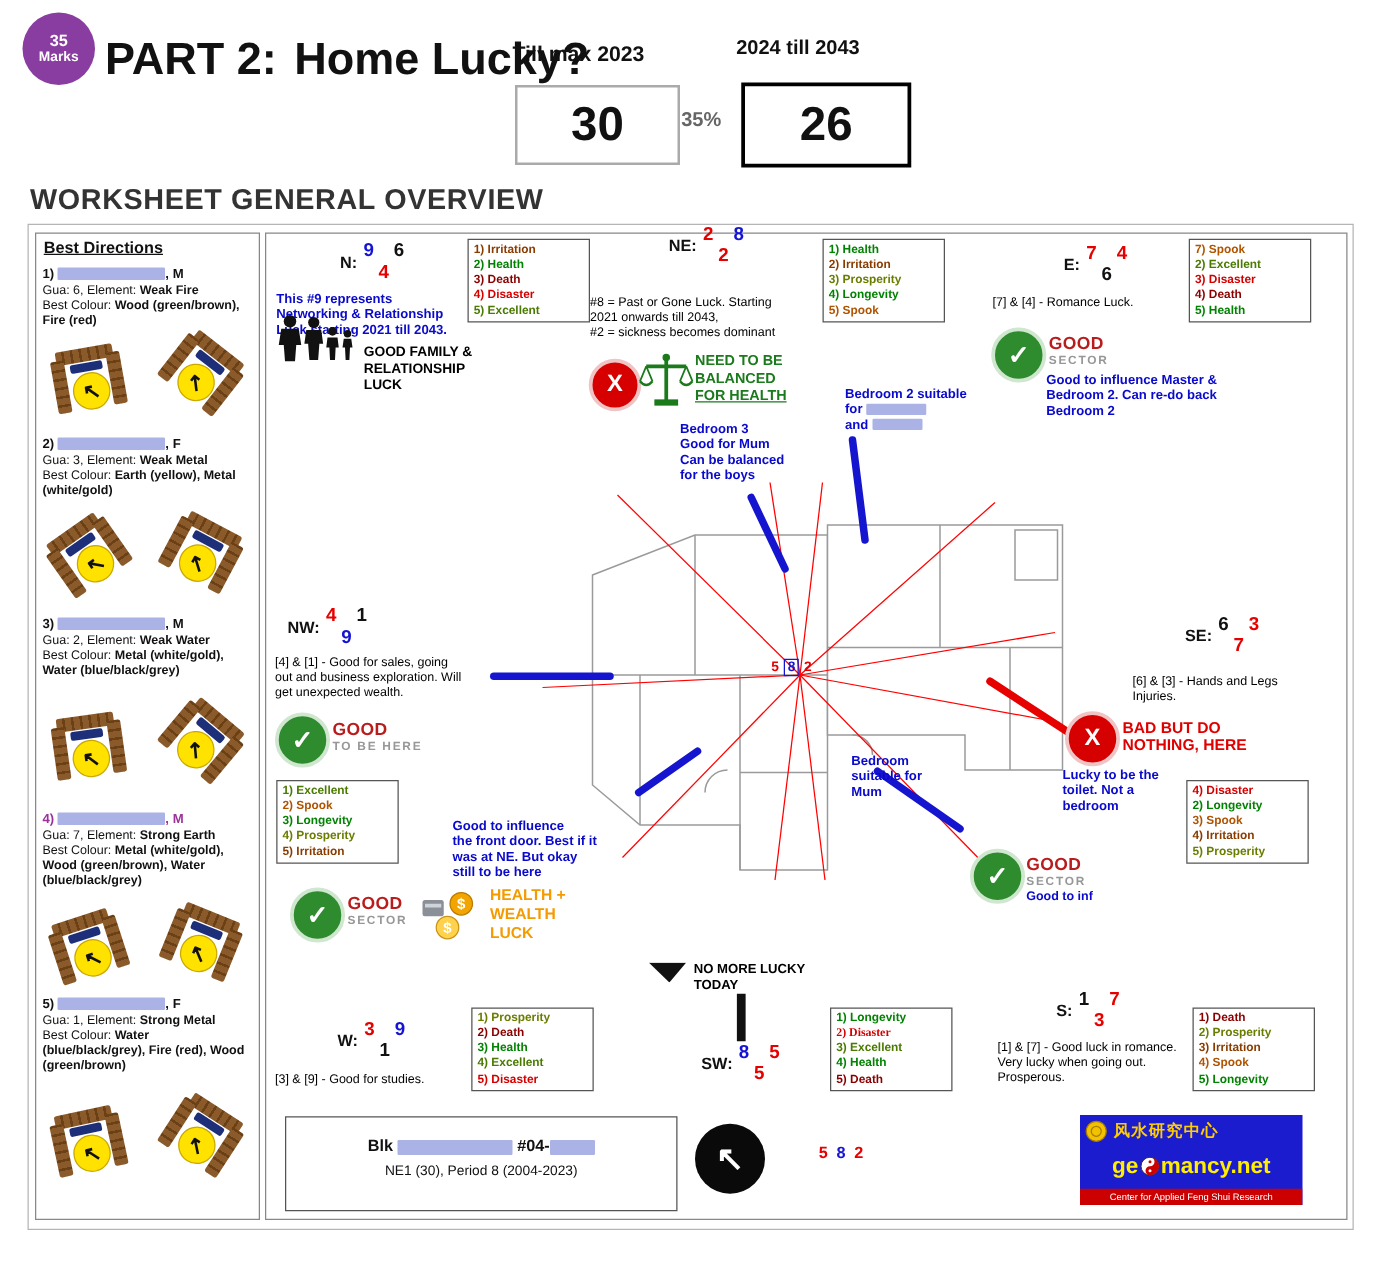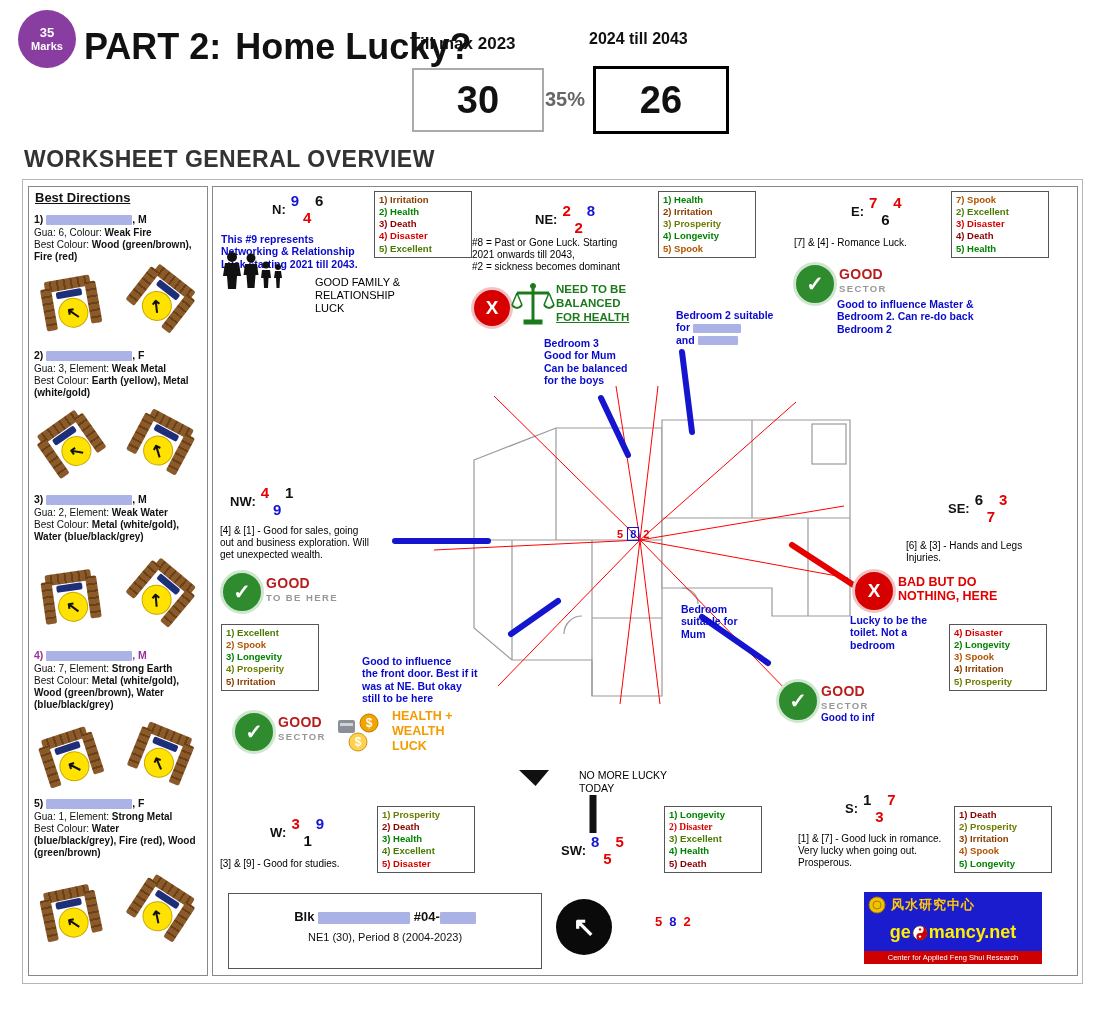--- a/index.html
+++ b/index.html
@@ -11,21 +11,21 @@
   
   .badge{position:absolute;left:18px;top:10px;width:58px;height:58px;border-radius:50%;background:#8a3da0;color:#fff;display:flex;flex-direction:column;align-items:center;justify-content:center;line-height:1.1;}
   .badge-num{font-size:13px;font-weight:bold;}
   .badge-label{font-size:11px;font-weight:bold;}
   .main-title{position:absolute;left:84px;top:26px;font-size:36px;font-weight:bold;}
   .main-title .t2{margin-left:14px;}
   .col-label{position:absolute;font-weight:bold;font-size:16px;}
   .vbox{position:absolute;display:flex;align-items:center;justify-content:center;font-size:38px;font-weight:bold;background:#fff;}
   .vbox1{left:412px;top:68px;width:128px;height:60px;border:2px solid #aaa;}
   .vbox2{left:593px;top:66px;width:130px;height:62px;border:3px solid #000;}
-  .percent{position:absolute;left:545px;top:88px;font-size:20px;font-weight:bold;color:#666;}
+  .percent{position:absolute;left:545px;top:88px;font-size:16px;font-weight:bold;color:#666;}
   .section-title{position:absolute;left:24px;top:146px;font-size:23px;font-weight:bold;color:#333;letter-spacing:.5px;}
 
   
   .outer-frame{position:absolute;left:22px;top:179px;width:1059px;height:803px;border:1px solid #b5b5b5;}
   .sidebar-panel{position:absolute;left:28px;top:186px;width:178px;height:788px;border:1px solid #888;background:#fff;}
   .main-panel{position:absolute;left:212px;top:186px;width:864px;height:788px;border:1px solid #888;background:#fff;}
 
   
   .sb-title{position:absolute;left:6px;top:3px;font-size:13px;font-weight:bold;text-decoration:underline;}
   .person{position:absolute;left:5px;width:170px;font-size:10px;line-height:1.2;}
@@ -53,21 +53,21 @@
   
   .note{position:absolute;font-size:10px;line-height:1.18;color:#000;z-index:3;}
   .blue-note{position:absolute;color:#0a0acc;font-weight:bold;font-size:10.5px;line-height:1.18;z-index:3;}
   .good-circle{position:absolute;width:38px;height:38px;border-radius:50%;background:#2e8b2e;border:3px solid #cfe6cf;color:#fff;font-size:21px;font-weight:bold;display:flex;align-items:center;justify-content:center;z-index:3;}
   .bad-circle{position:absolute;width:36px;height:36px;border-radius:50%;background:#d60000;border:3px solid #f0c4c4;color:#fff;font-size:19px;font-weight:bold;display:flex;align-items:center;justify-content:center;z-index:3;}
   .good-word{position:absolute;color:#b91c1c;font-weight:bold;font-size:14px;letter-spacing:.3px;z-index:3;}
   .sector-word{position:absolute;color:#979797;font-weight:bold;font-size:9.5px;letter-spacing:1.4px;z-index:3;}
   .green-note{position:absolute;color:#1b7a1b;font-weight:bold;font-size:11.5px;line-height:1.2;z-index:3;}
   .red-note{position:absolute;color:#e00000;font-weight:bold;font-size:12.5px;line-height:1.15;z-index:3;}
   .orange-note{position:absolute;color:#f49b00;font-weight:bold;font-size:12.5px;line-height:1.2;z-index:3;}
-  .black-note{position:absolute;color:#000;font-weight:normal;font-size:11px;line-height:1.2;z-index:3;margin-left:24px;}
+  .black-note{position:absolute;color:#000;font-weight:bold;font-size:11px;line-height:1.2;z-index:3;}
   .tri{position:absolute;width:30px;height:16px;background:#111;clip-path:polygon(0 0,100% 0,55% 100%);z-index:3;}
   .underl{text-decoration:underline;}
 
   
   .center-stars{position:absolute;left:617px;top:527px;font-size:11px;font-weight:bold;z-index:4;display:flex;gap:4px;align-items:center;}
   .c8box{border:1px solid #1414d2;padding:0 2px;}
   .addr-box{position:absolute;left:228px;top:893px;width:312px;height:74px;border:1px solid #555;background:#fff;text-align:center;z-index:3;}
   .addr-l1{margin-top:15px;font-size:13px;font-weight:bold;}
   .addr-l2{margin-top:7px;font-size:11px;}
   .foot-circle{position:absolute;left:556px;top:899px;width:56px;height:56px;border-radius:50%;background:#0a0a0a;color:#fff;display:flex;align-items:center;justify-content:center;font-size:27px;font-weight:bold;z-index:3;}
@@ -102,21 +102,21 @@
     </div>
   <div class="section-title">WORKSHEET GENERAL OVERVIEW</div>
 
   <div class="outer-frame"></div>
 
   <div class="sidebar-panel">
     <div class="sb-title">Best Directions</div>
 
     <div class="person" style="top:26px;">
       <div class="p-name"><span class="b">1)</span> <span class="redact" style="width:86px;"></span><span class="b">, M</span></div>
-      <div><span>Gua: 6, Colour: </span><span class="b">Weak Fire</span></div>
+      <div><span>Gua: 6, Element: </span><span class="b">Weak Fire</span></div>
       <div><span>Best Colour: </span><span class="b">Wood (green/brown), Fire (red)</span></div>
     </div>
     <div class="diagram" style="top:74px;">
       <div class="chair" style="left:6px;top:16px;transform:rotate(-10deg);">
         <div class="ch-back"></div>
           <div class="ch-armL"></div>
           <div class="ch-armR"></div>
           <div class="ch-cushion"></div>
         <div class="ch-seat">
             <span class="ch-arrow">↖</span>
@@ -315,21 +315,21 @@
       <circle cx="46" cy="15" r="3.5"></circle>
         <path d="M42,20 h8 l1,8 h-2.5 l-.5,10 h-4 l-.5,-10 h-2.5 z"></path>
       <circle cx="58" cy="17" r="3"></circle>
         <path d="M55,21 h6 l1,7 h-2 l-.5,10 h-3 l-.5,-10 h-2 z"></path>
     </g>
   </svg>
   <div class="black-note pre" style="left:291px;top:276px;width:120px;">GOOD FAMILY &amp;
 RELATIONSHIP
 LUCK</div>
 
-  <div class="stars" style="left:535px;top:203px;">
+  <div class="stars" style="left:535px;top:180px;">
     <span class="s-label">NE:</span>
     <div class="s-grid">
         <div class="s-top">
           <span style="color: rgb(230, 0, 0);">2</span>
           <span style="color: rgb(20, 20, 210);">8</span>
         </div>
         <div class="s-bot"><span style="color: rgb(230, 0, 0);">2</span></div>
       </div>
   </div>
   <div class="lbox" style="left:658px;top:191px;">

